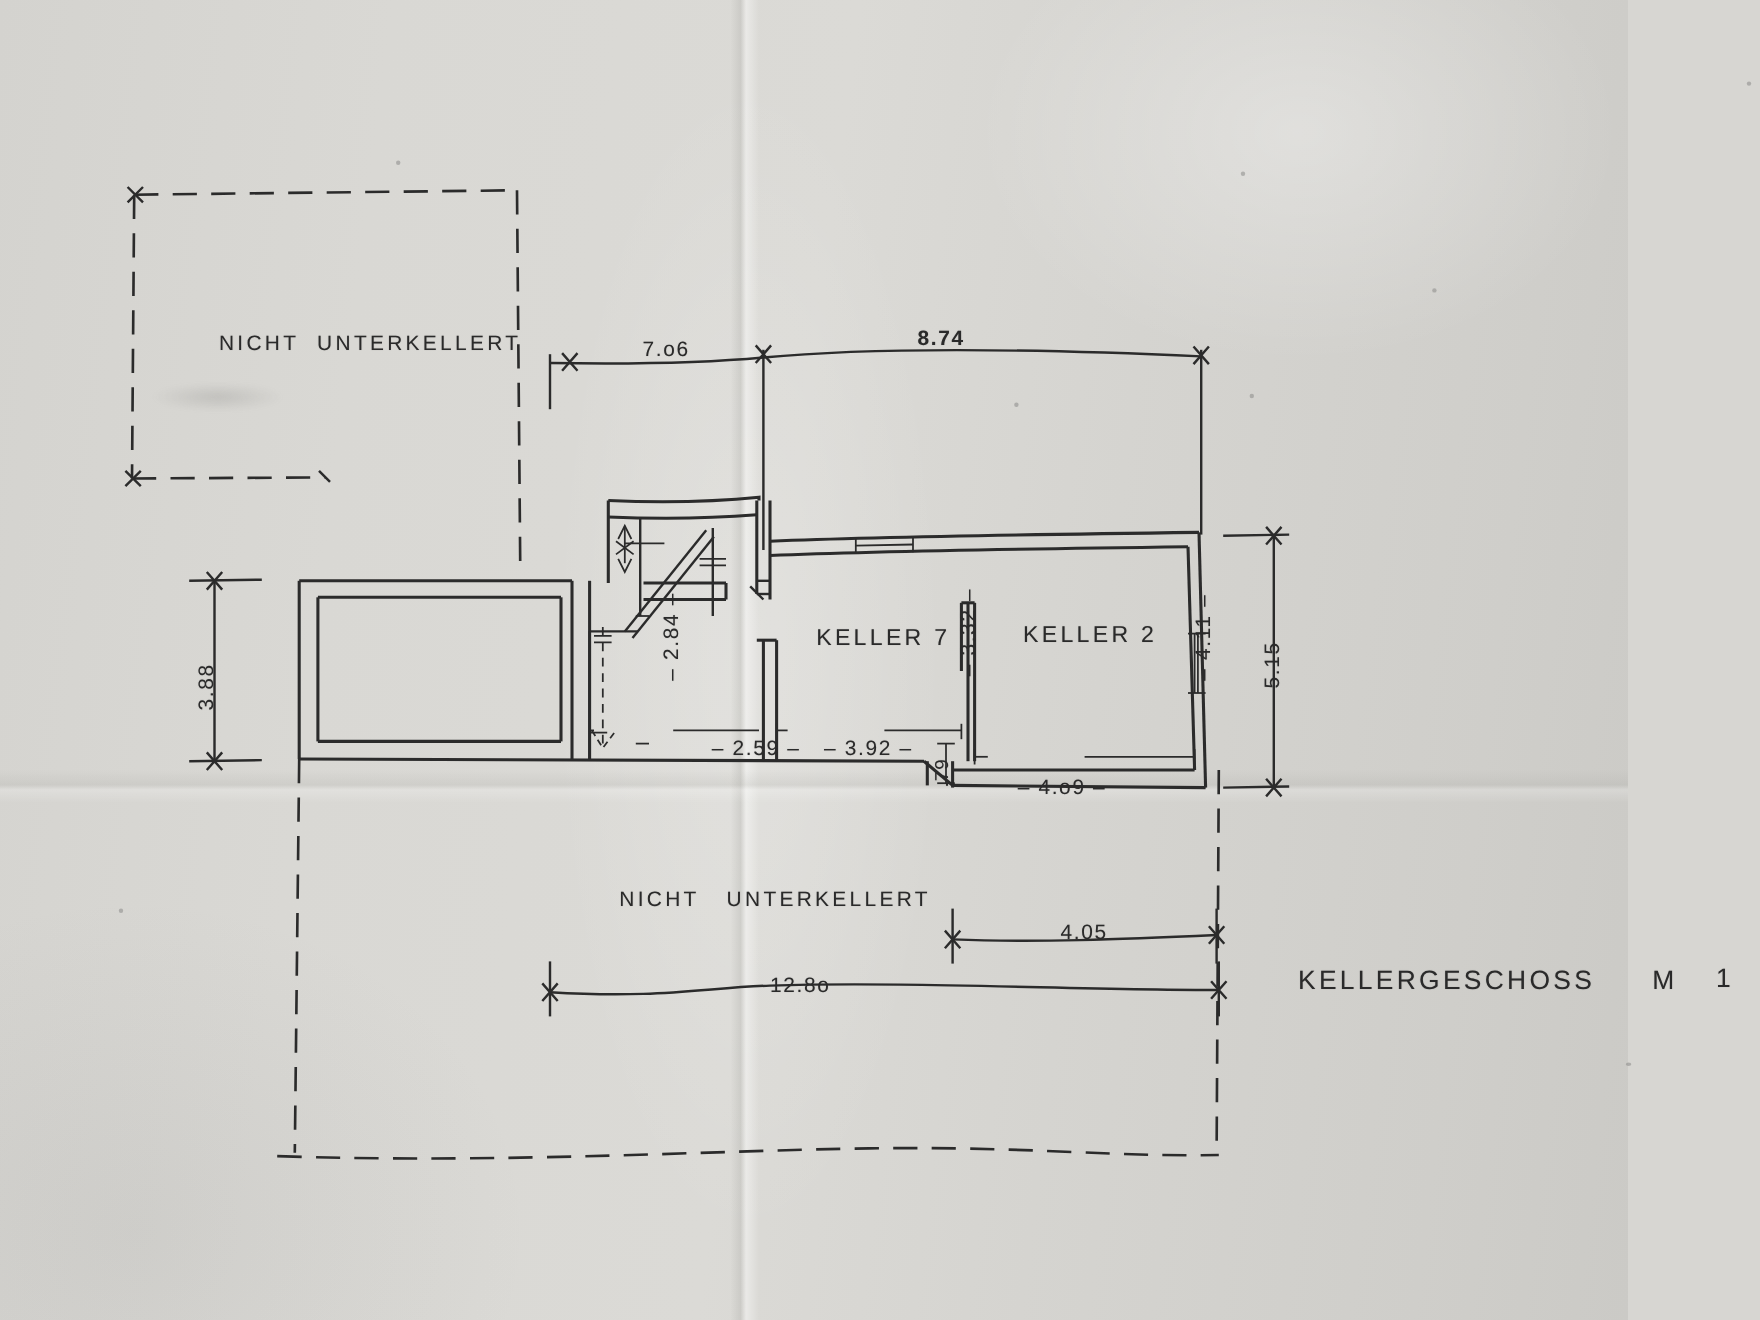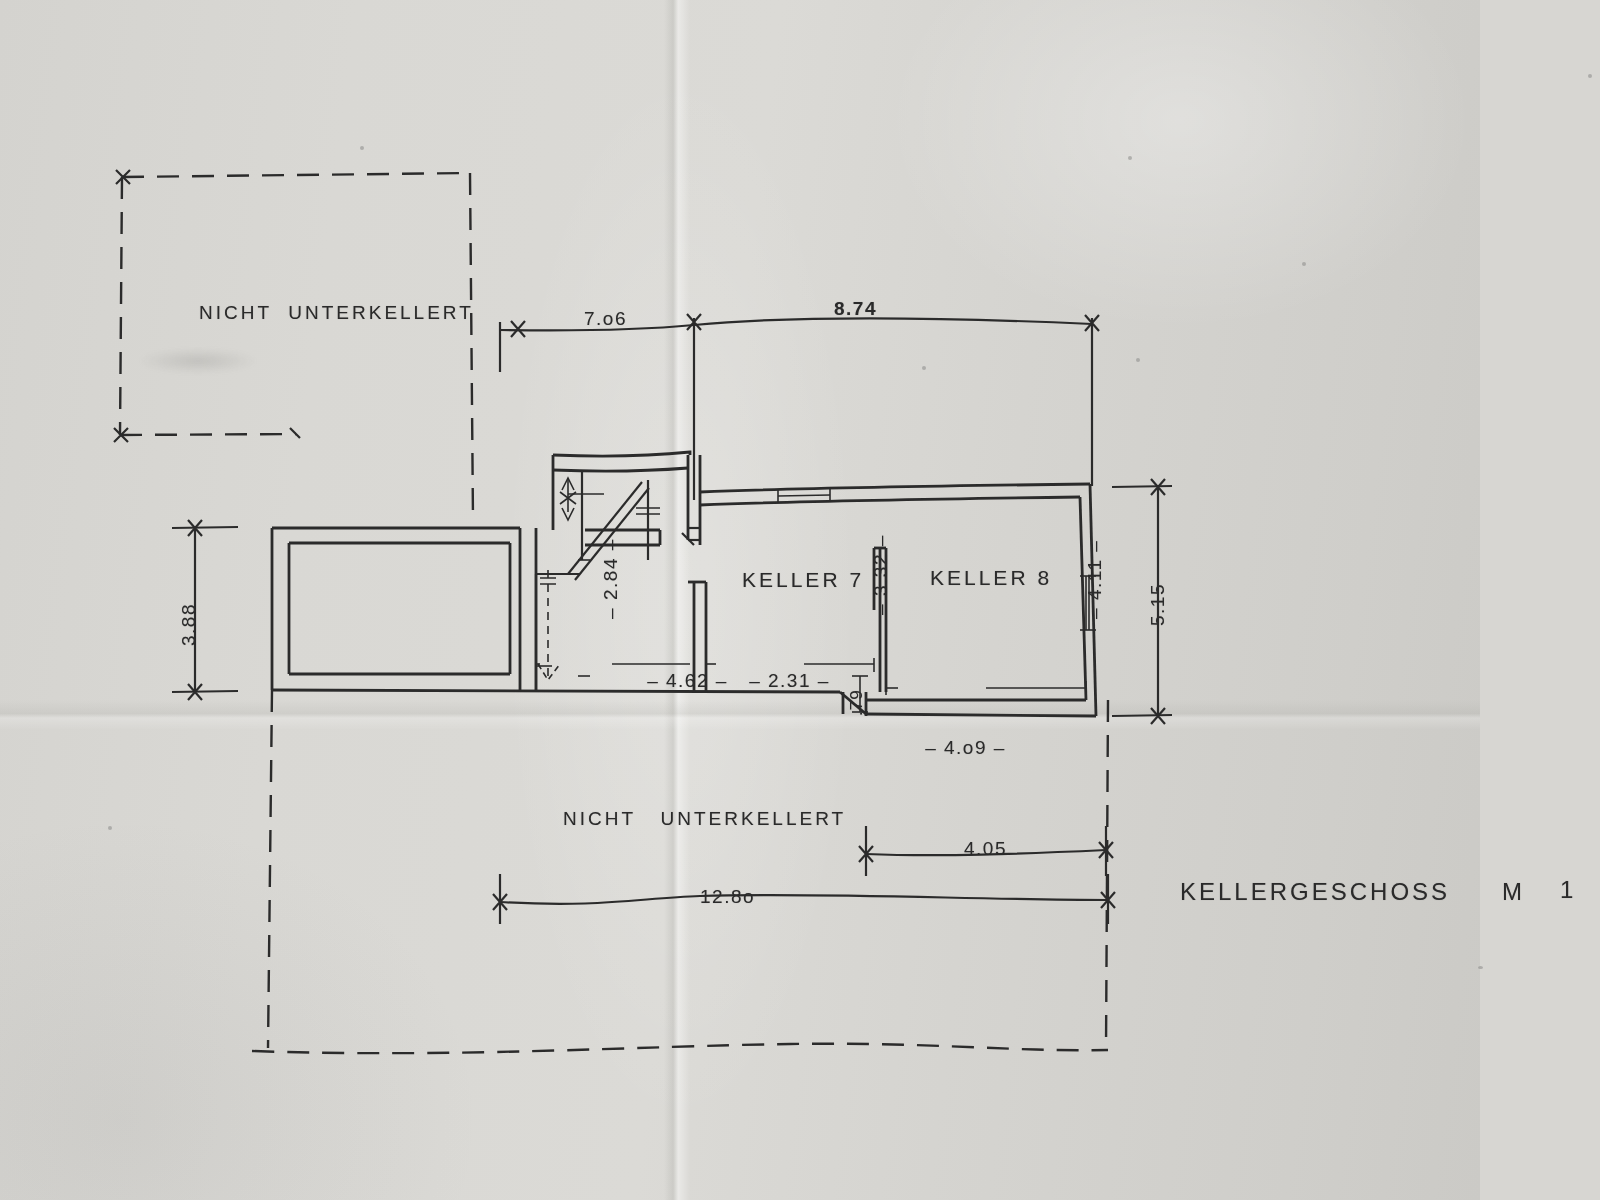--- a/index.html
+++ b/index.html
@@ -256,46 +256,46 @@
     </g>
 
   </svg>
 
   <div class="txt lbl-area" style="left:199px;top:302px;">NICHT  UNTERKELLERT</div>
 
   <div class="txt lbl-area" style="left:563px;top:808px;">NICHT   UNTERKELLERT</div>
 
   <div class="txt lbl-room" style="left:742px;top:568px;">KELLER 7</div>
 
-  <div class="txt lbl-room" style="left:930px;top:566px;">KELLER 8</div>
+  <div class="txt lbl-room" style="left:930px;top:566px;">KELLER 2</div>
 
   <div class="txt lbl-dim" style="left:584px;top:308px;">7.o6</div>
   <div class="txt lbl-dim" style="left:834px;top:298px;font-weight:bold;">8.74</div>
 
   <div class="txt lbl-dim vtxt" style="left:178px;top:646px;transform:rotate(-90deg);">3.88</div>
 
   <div class="txt lbl-dim vtxt" style="left:1147px;top:626px;transform:rotate(-90deg);">5.15</div>
 
   <div class="txt lbl-dim vtxt" style="left:578px;top:646px;transform:rotate(-90deg);">
     <span>– </span><span>2.84</span><span> –</span>
   </div>
 
   <div class="txt lbl-dim" style="left:620px;top:648px;">
-    <span>– </span><span>4.62</span><span> –</span>
+    <span>– </span><span>2.59</span><span> –</span>
   </div>
 
   <div class="txt lbl-dim" style="left:722px;top:648px;">
-    <span>– </span><span>2.31</span><span> –</span>
+    <span>– </span><span>3.92</span><span> –</span>
   </div>
 
   <div class="txt lbl-dim vtxt" style="left:848px;top:642px;transform:rotate(-90deg);">
     <span>– </span><span>3.32</span><span> –</span>
   </div>
 
-  <div class="txt lbl-dim" style="left:898px;top:715px;">
+  <div class="txt lbl-dim" style="left:898px;top:684px;">
     <span>– </span><span>4.o9</span><span> –</span>
   </div>
 
   <div class="txt lbl-dim vtxt" style="left:1062px;top:646px;transform:rotate(-90deg);">
     <span>– </span><span>4.11</span><span> –</span>
   </div>
 
   <div class="txt lbl-dim-sm vtxt" style="left:847px;top:716px;transform:rotate(-90deg);">.79</div>
 
   <div class="txt lbl-dim" style="left:964px;top:838px;">4.05</div>

